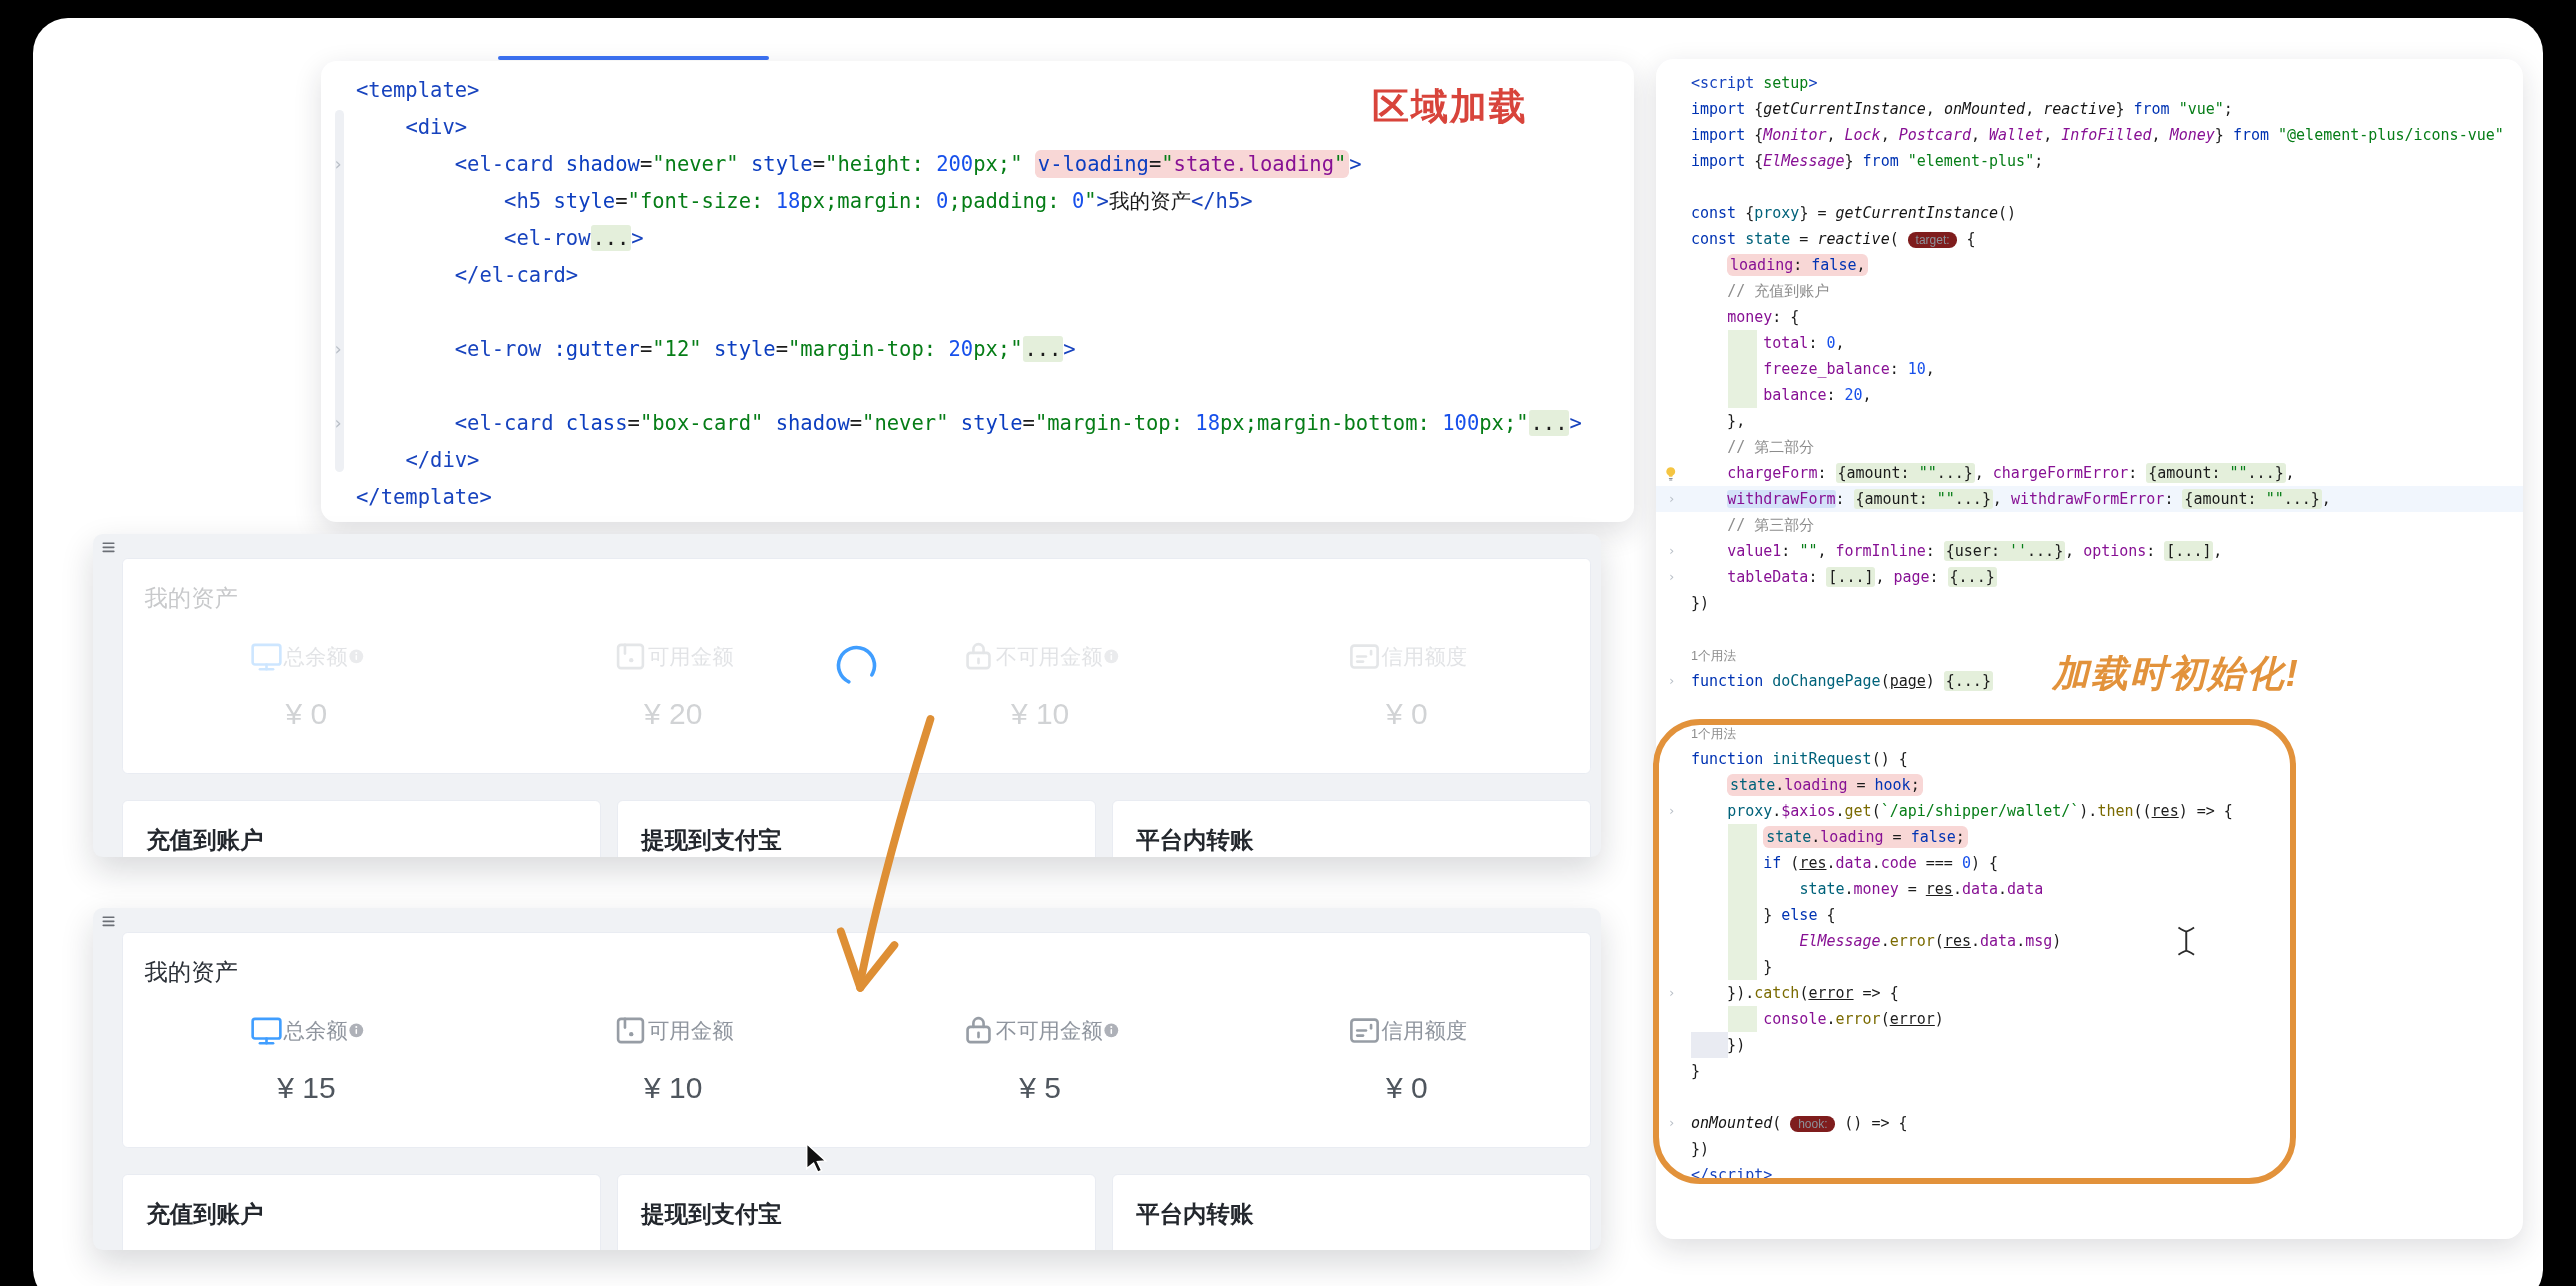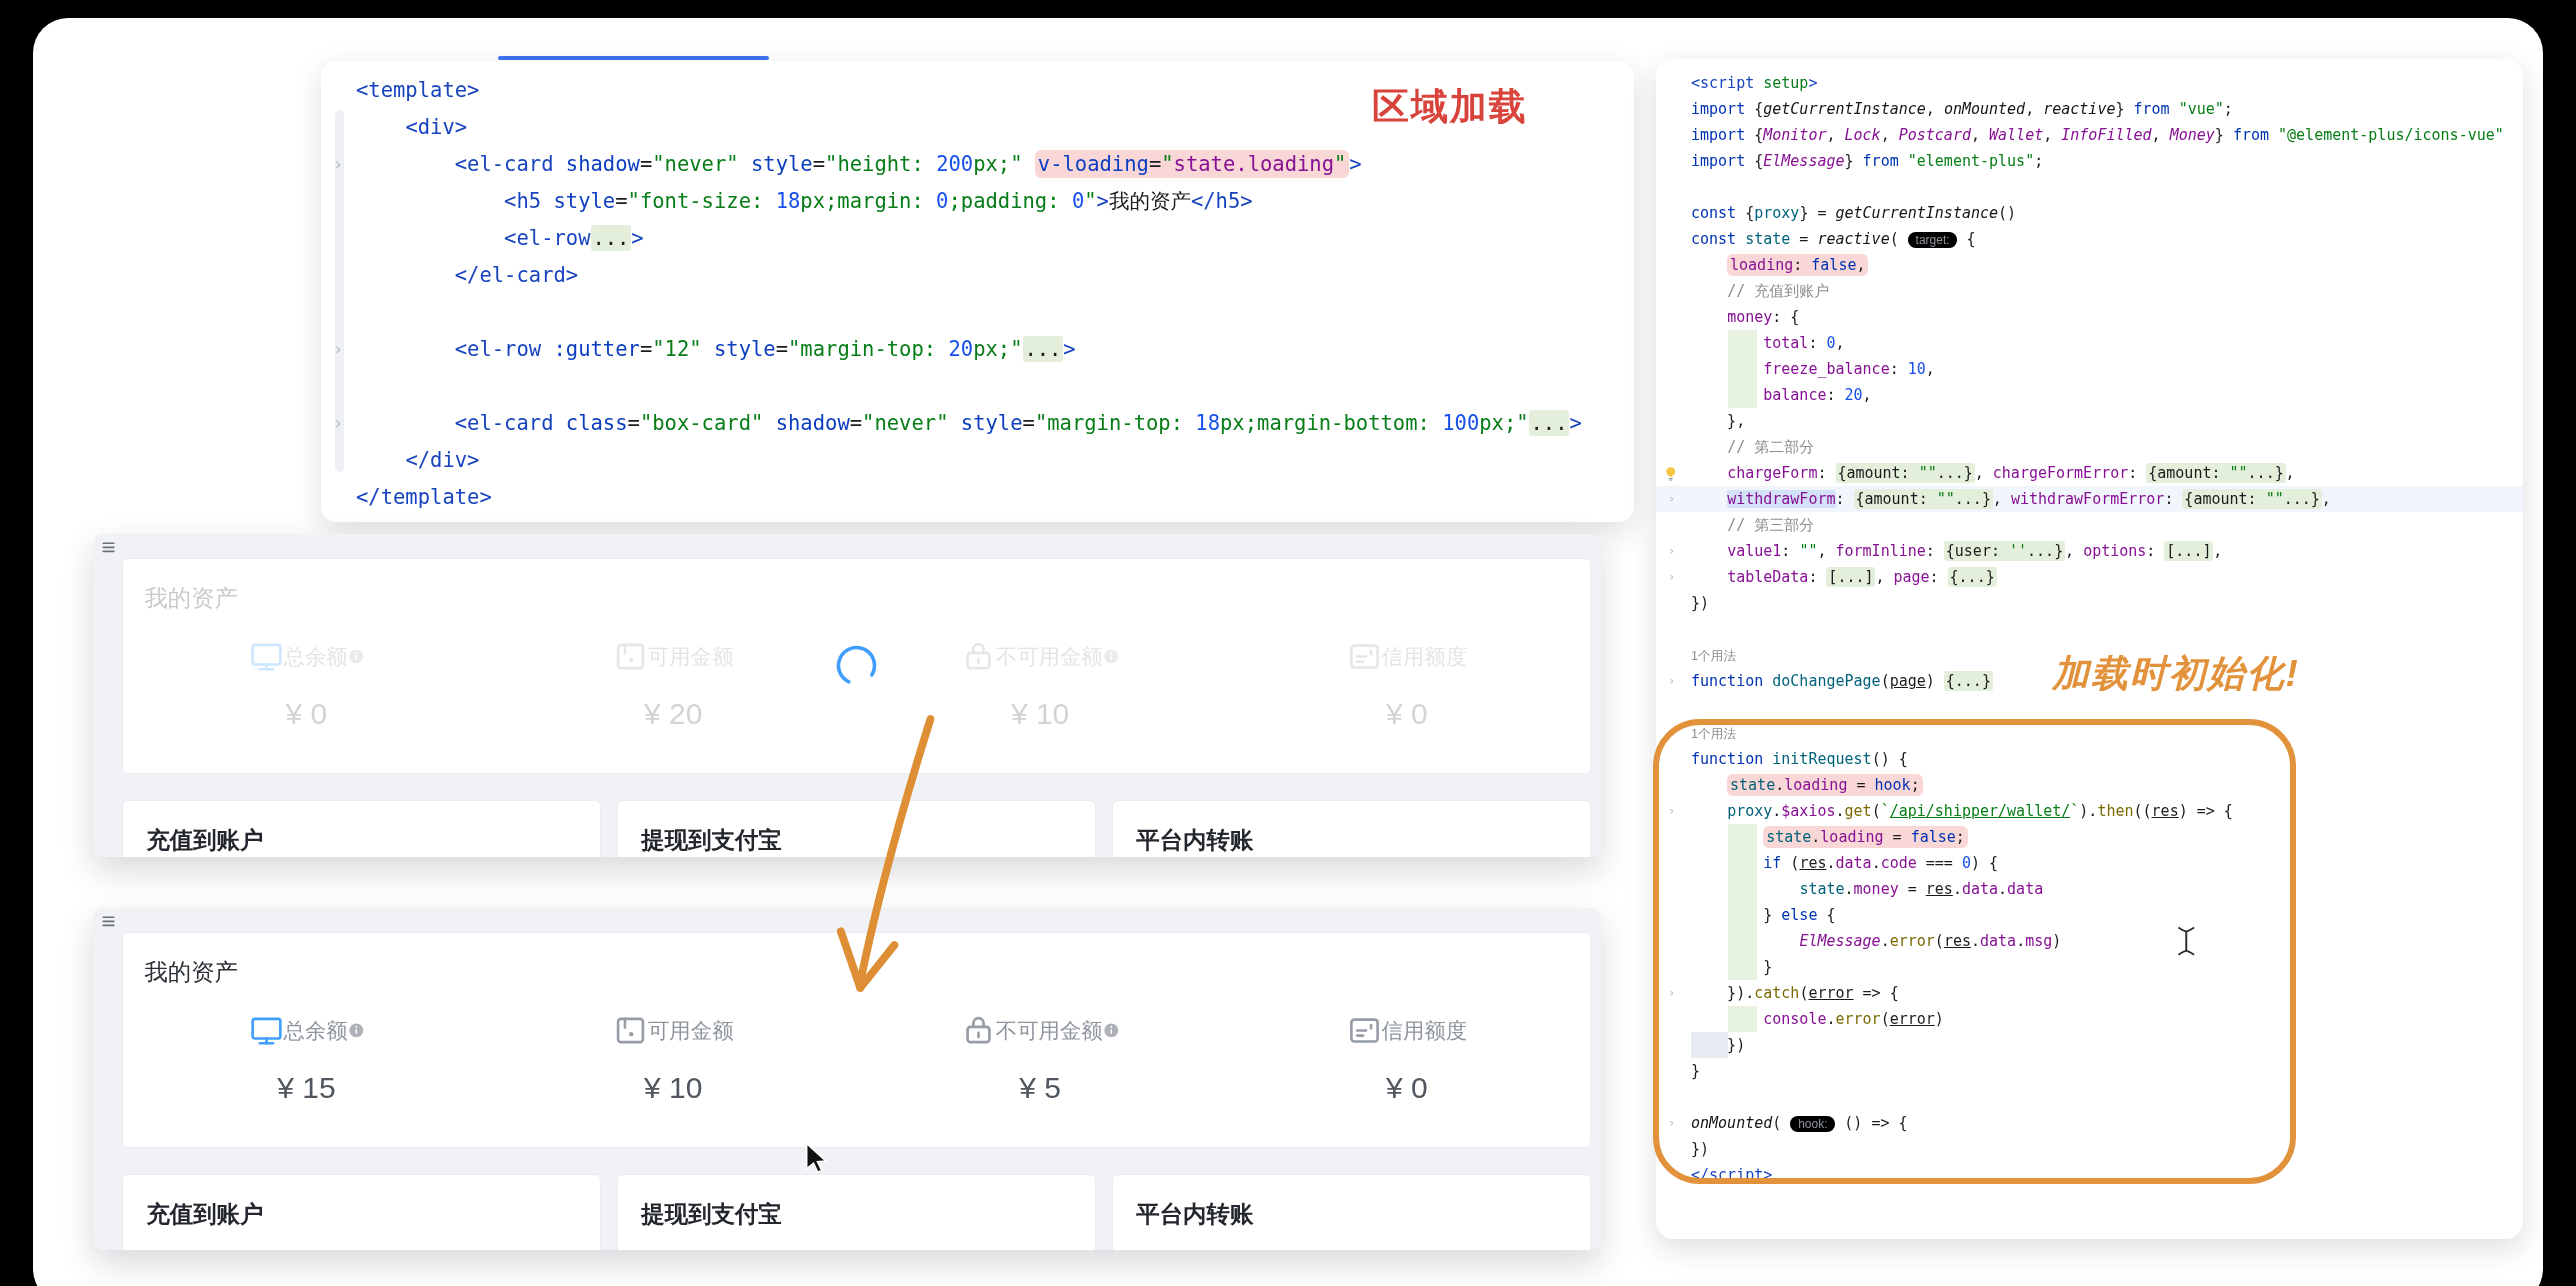--- a/index.html
+++ b/index.html
@@ -14,29 +14,29 @@
              font-size:20.5px;padding:11.7px 0 0 0;}
   #right-code{left:1623px;top:41px;width:867px;height:1169px;border-radius:17.5px;
               font-size:15px;padding:11.7px 0 0 0;}
   .code-panel, .cl .lt{font-family:"DejaVu Sans Mono",monospace;}
   .cl{position:relative;white-space:pre;padding-left:35px;}
   #left-code .cl{height:37px;line-height:37px;}
   #right-code .cl{height:26px;line-height:26px;}
   .cl.cur{background:#F1F6FD;}
   .cl.small .lt{font-family:"Liberation Sans",sans-serif;font-size:12.7px;color:#9AA0A6;}
   .seg.k{color:#0033B3}.seg.t{color:#1743BE}.seg.a{color:#0C3EC0}
-  .seg.s{color:#067D17}.seg.su{color:#067D17;text-decoration:underline}
+  .seg.s{color:#067D17}.seg.su{color:#067D17;}
   .seg.n{color:#1750EB}.seg.p{color:#871094}
   .seg.pim{color:#871094;font-style:italic}
   .seg.v{color:#00627A}.seg.f{color:#00627A}
   .seg.m{color:#7A6A00}
   .seg.i{color:#141414;font-style:italic}
   .seg.d{color:#1B1B1B}.seg.du{color:#1B1B1B;text-decoration:underline}
   .seg.c{color:#8C8C8C}
-  .seg.chip{background:#000000;color:#8D939B;border-radius:7.8px;padding:1px 7.8px;
+  .seg.chip{background:#7f1d1d;color:#8D939B;border-radius:7.8px;padding:1px 7.8px;
             font-family:"Liberation Sans",sans-serif;font-size:.8em;}
   .wrap.hp{background:var(--highlight-pink,#F8D7D6);border-radius:5.8px;padding:1.9px 2.9px;}
   .wrap.g{background:var(--fold-green,#E4EFDB);border-radius:2.9px;padding:1px 1.9px;}
   .wrap.sel{background:#D4E2F9;border-radius:2.9px;}
   .strip{position:absolute;top:0;height:100%;}
   .strip.sg{left:72px;width:29px;background:#E7F1DF;}
   .strip.sb{left:35px;width:37px;background:#E9EBF2;}
   .gut{position:absolute;left:5.8px;top:3.9px;width:17.5px;height:17.5px;}
   .gut svg{width:17.5px;height:17.5px;}
   .gchev{position:absolute;left:11.7px;color:#B9BFC7;font-size:.85em;}

